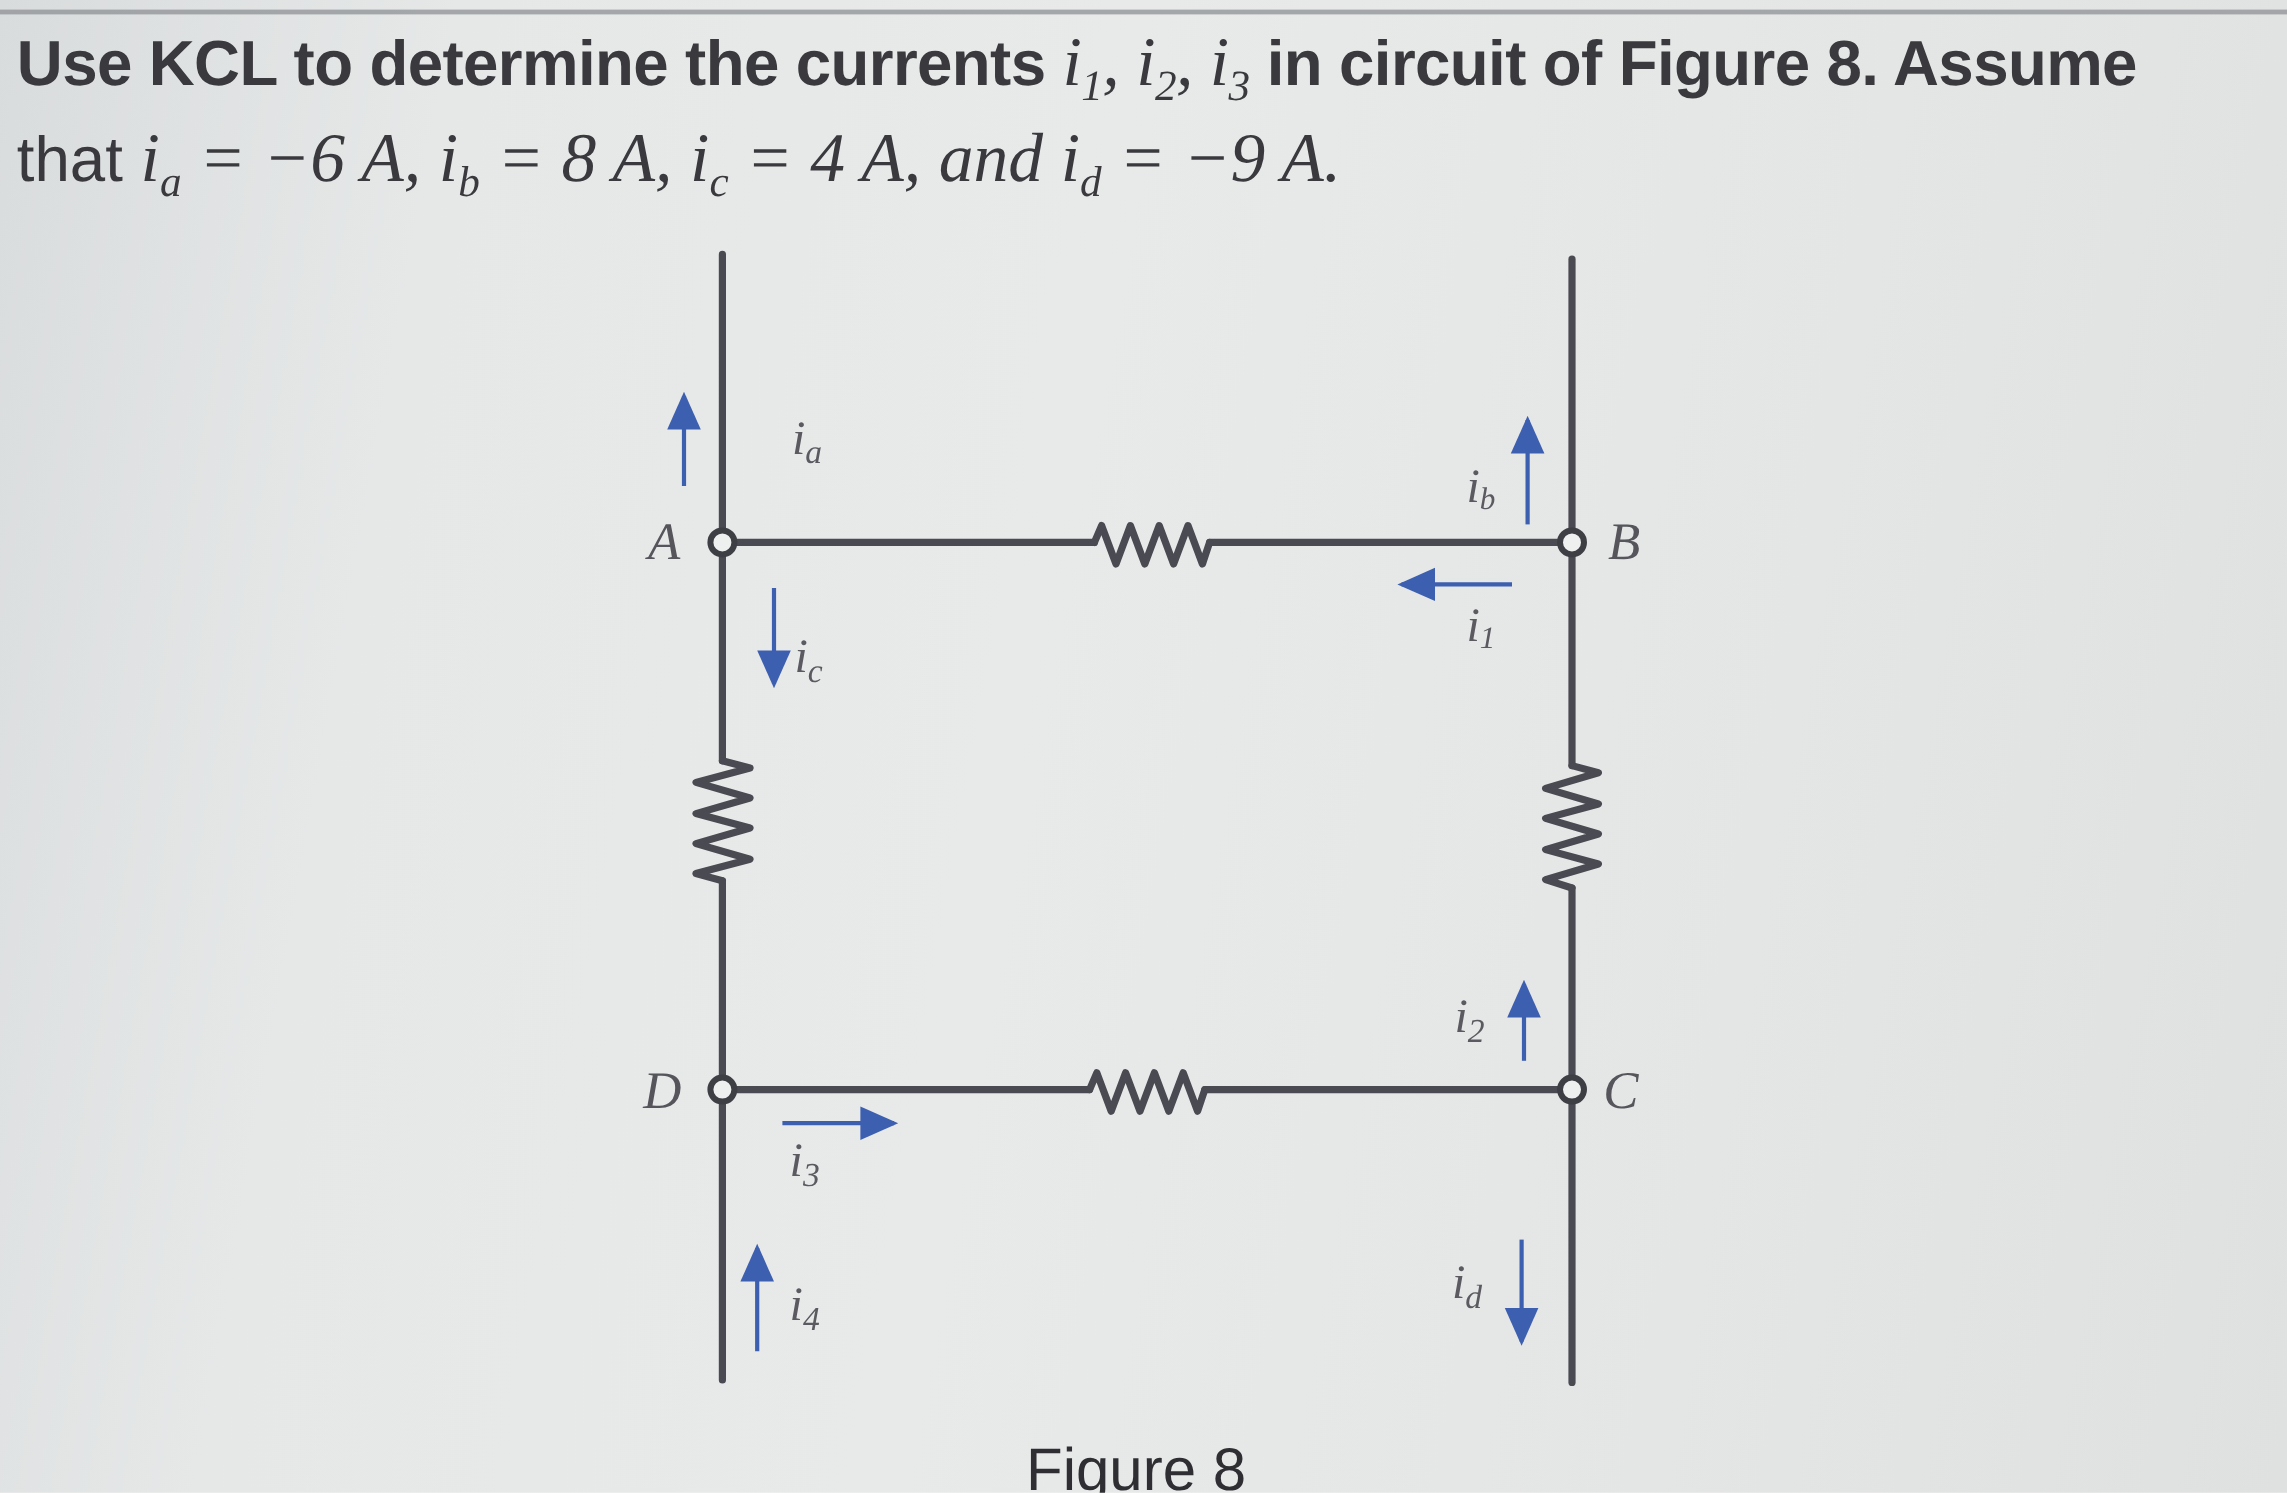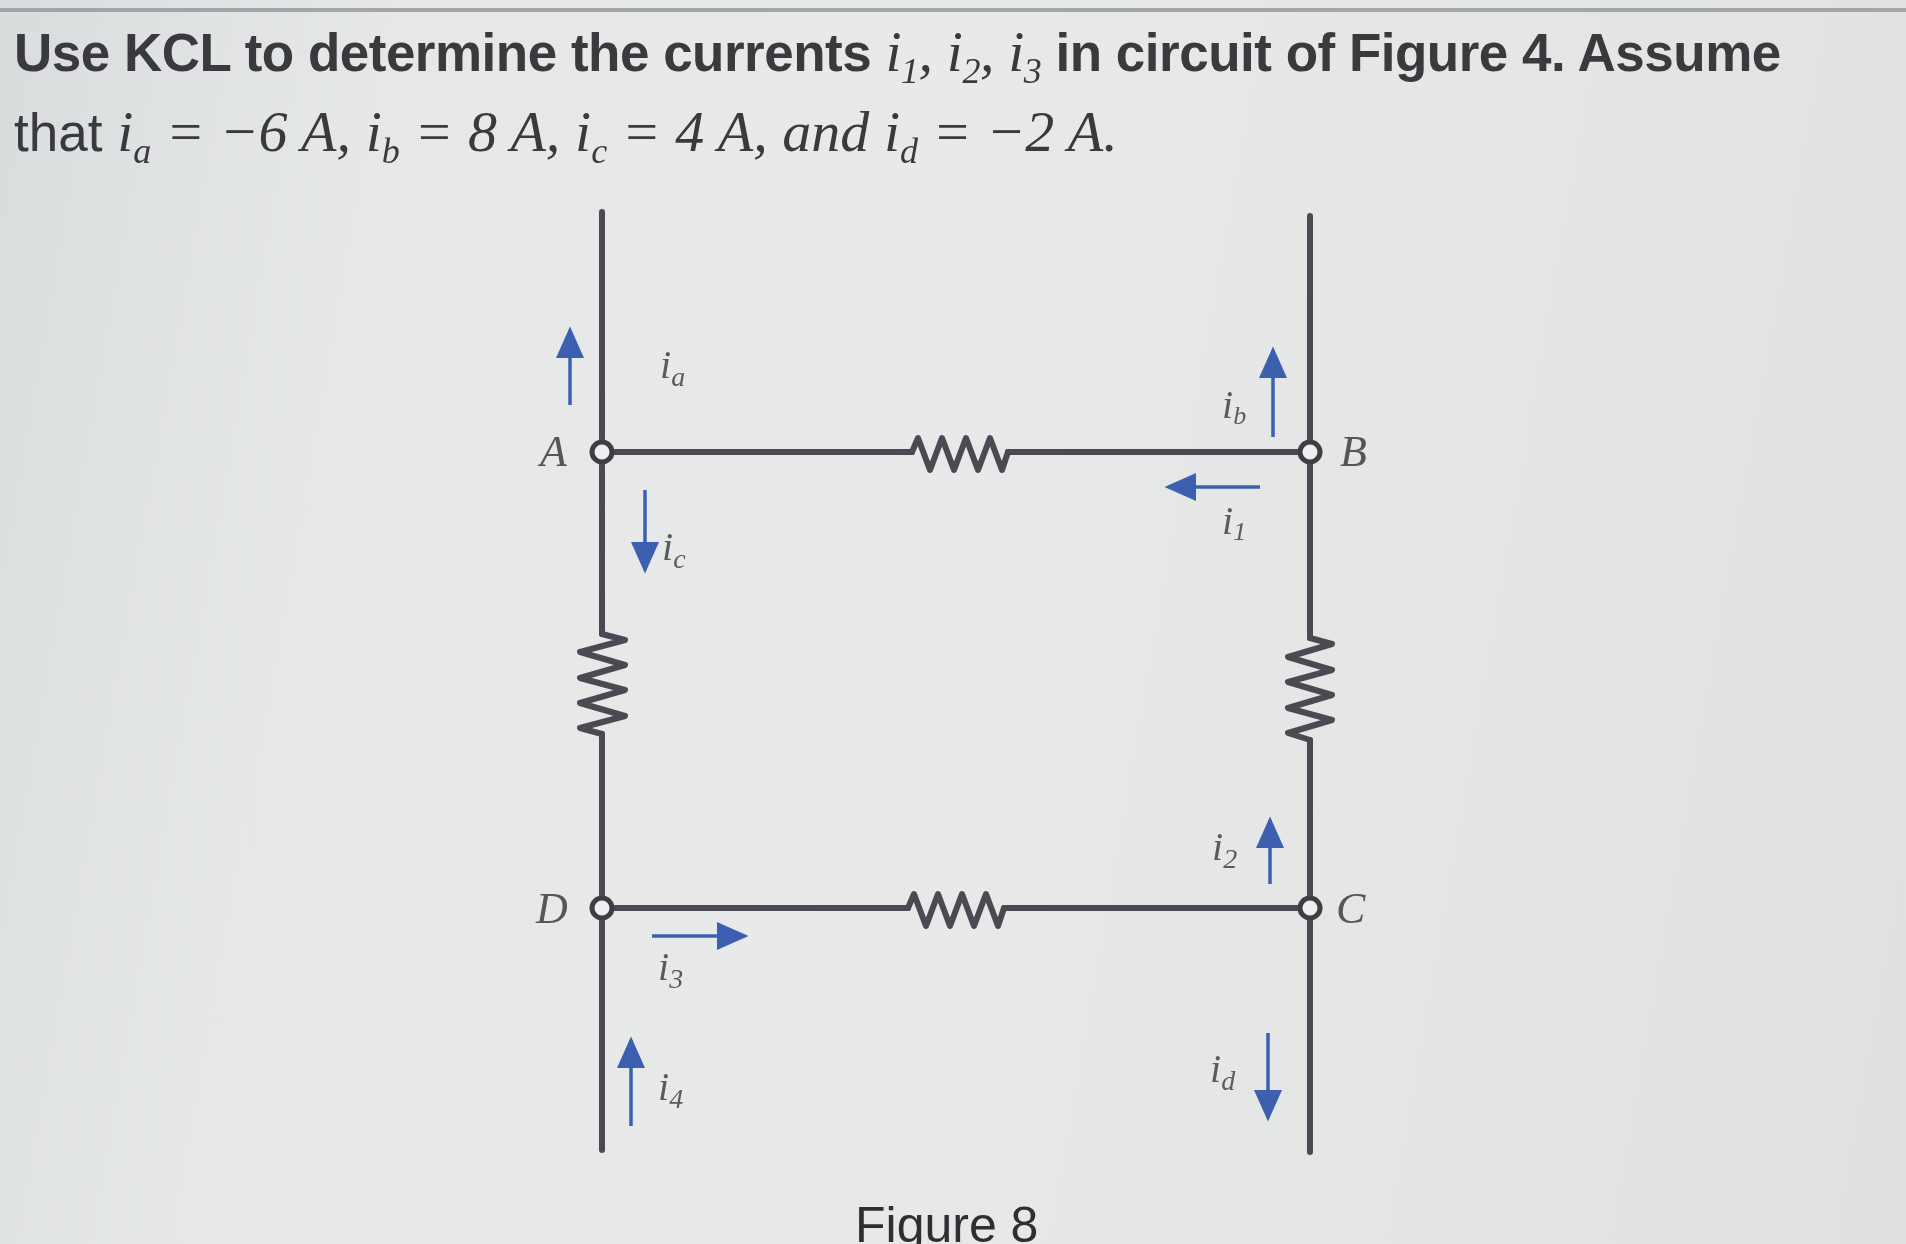--- a/index.html
+++ b/index.html
@@ -22,28 +22,28 @@
 <body>
 
 <div class="topline"></div>
 
 <div class="problem">
   <div class="line1">
     <span>Use KCL to determine the currents</span>
     <span class="math"><span>i</span><span class="sub">1</span></span><span class="math">,</span>
     <span class="math"><span>i</span><span class="sub">2</span></span><span class="math">,</span>
     <span class="math"><span>i</span><span class="sub">3</span></span>
-    <span>in circuit of Figure 4. Assume</span>
+    <span>in circuit of Figure 8. Assume</span>
   </div>
   <div class="line2">
     <span class="lead">that</span>
     <span class="math"><span>i</span><span class="sub">a</span> <span>= −6 A,</span></span>
     <span class="math"><span>i</span><span class="sub">b</span> <span>= 8 A,</span></span>
     <span class="math"><span>i</span><span class="sub">c</span> <span>= 4 A, and</span></span>
-    <span class="math"><span>i</span><span class="sub">d</span> <span>= −2 A.</span></span>
+    <span class="math"><span>i</span><span class="sub">d</span> <span>= −9 A.</span></span>
   </div>
 </div>
 
 <svg class="circuit" width="1906" height="1244" viewBox="0 0 1906 1244">
   <defs>
     <marker id="ah" markerWidth="10" markerHeight="10" refX="8" refY="5" orient="auto" markerUnits="strokeWidth">
       <path d="M0,1 L9,5 L0,9 Z" fill="#3d5fb0"></path>
     </marker>
   </defs>
   <g stroke="#4a4a52" stroke-width="6" fill="none" stroke-linecap="round" stroke-linejoin="round">

